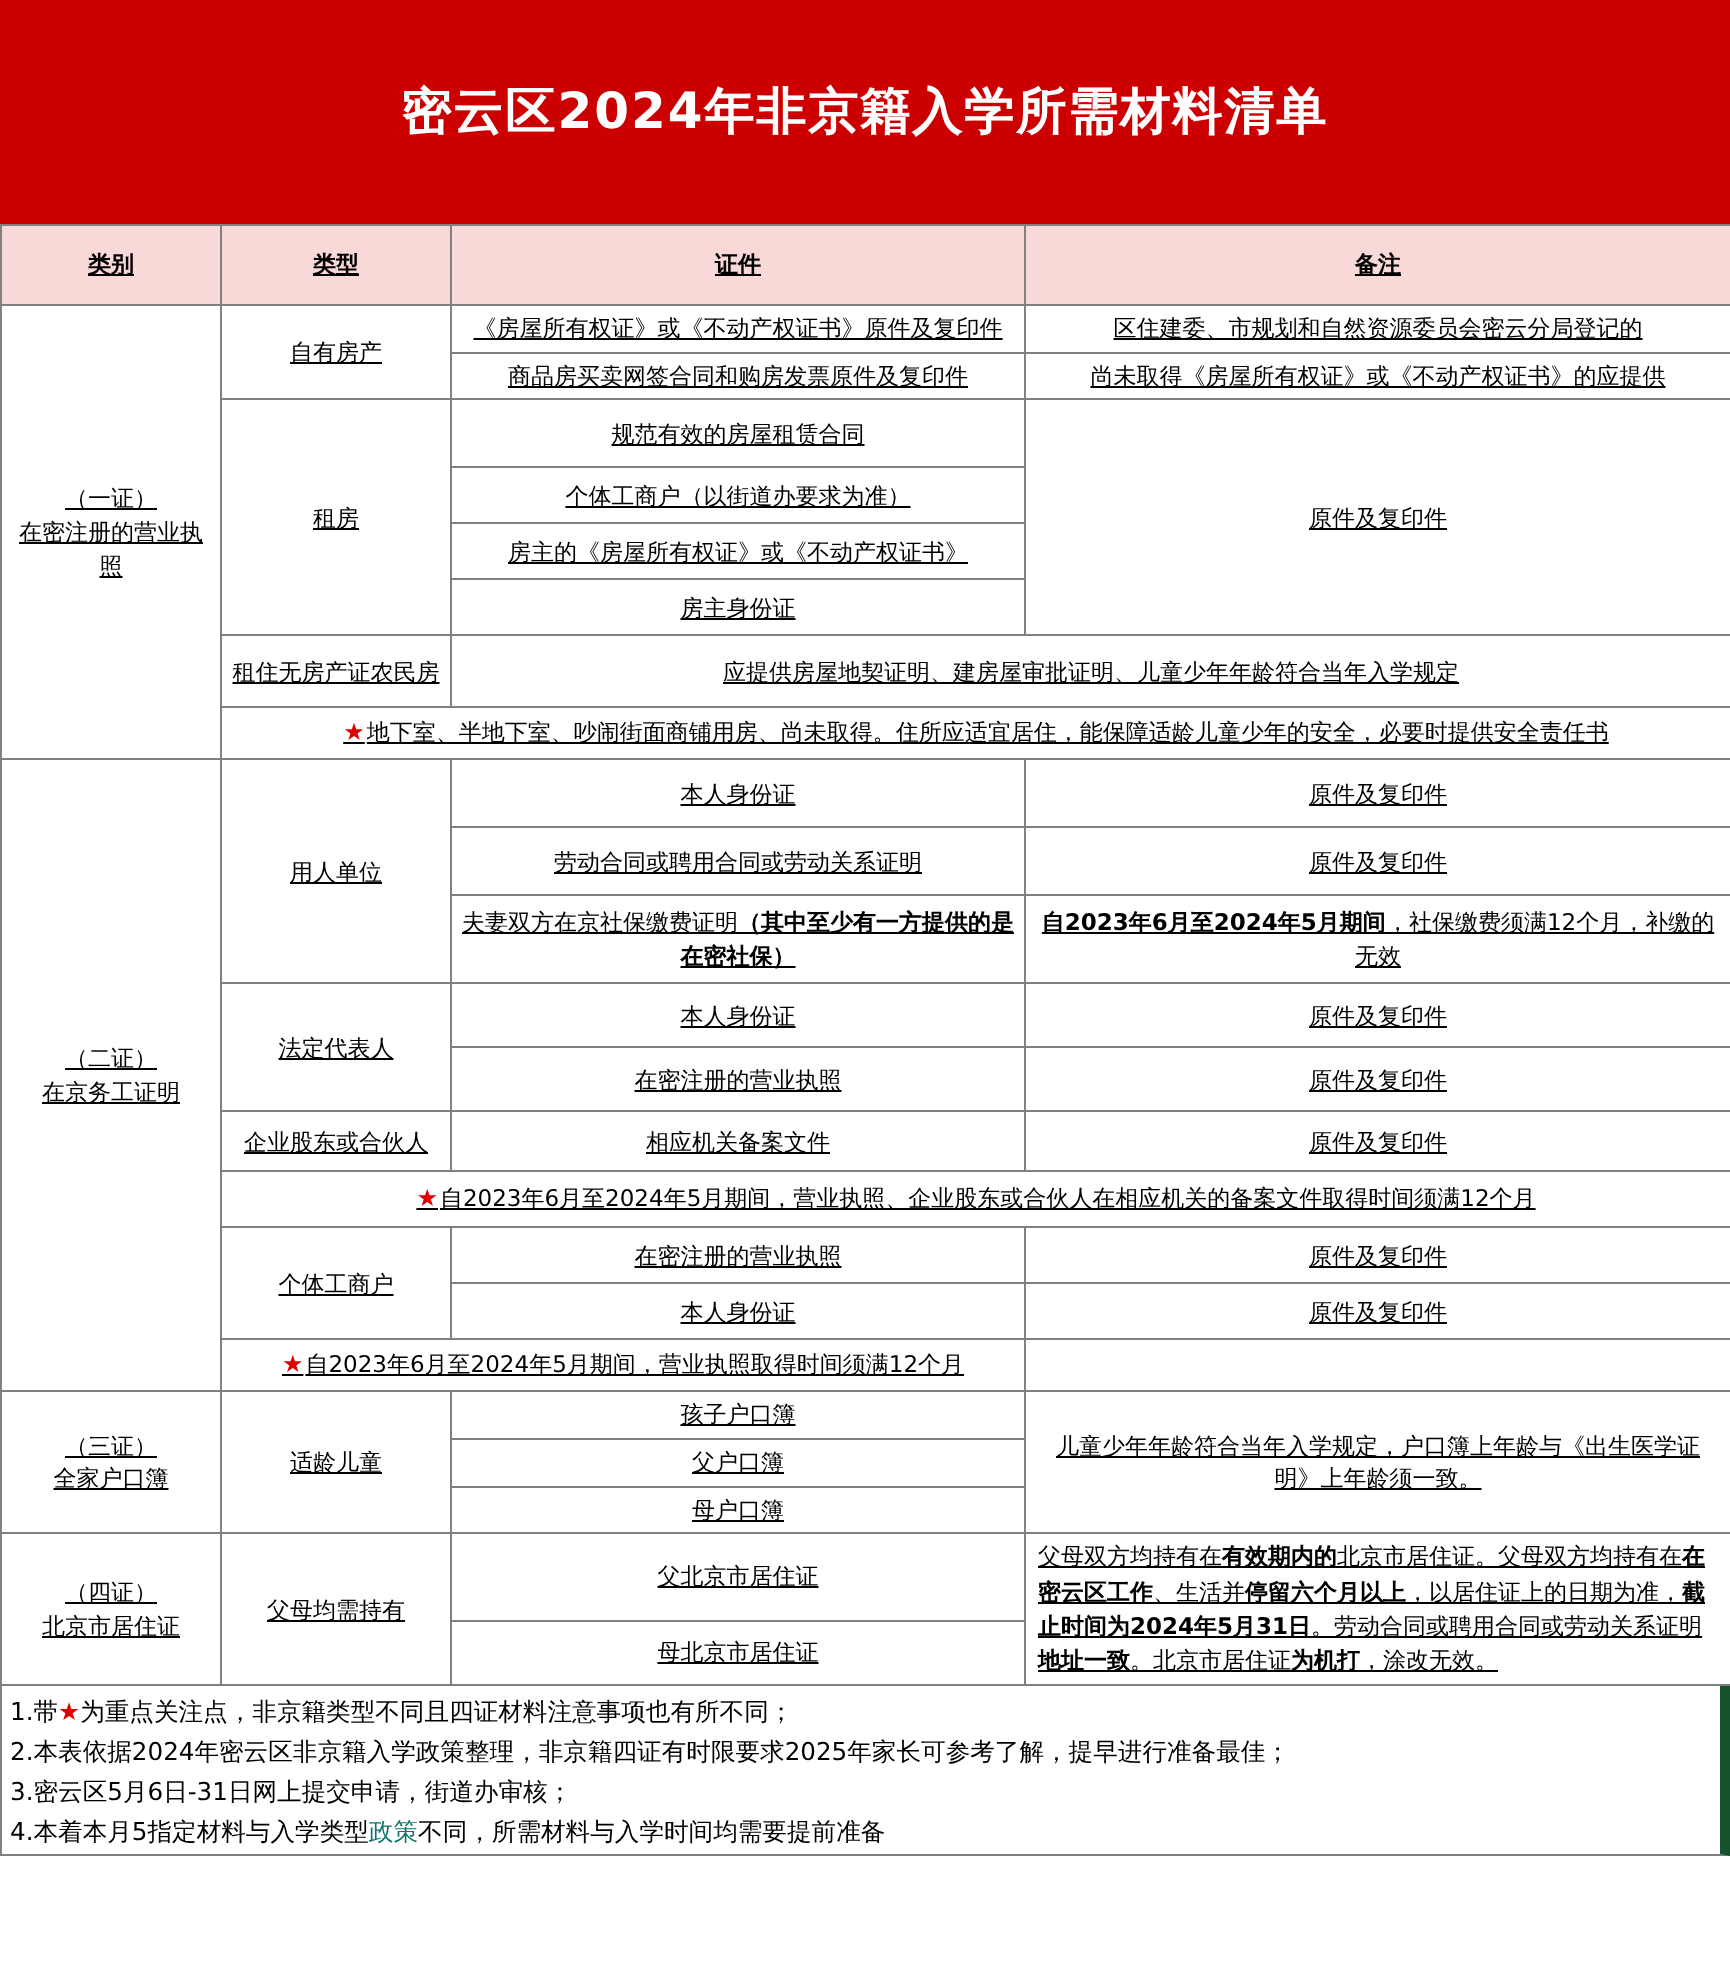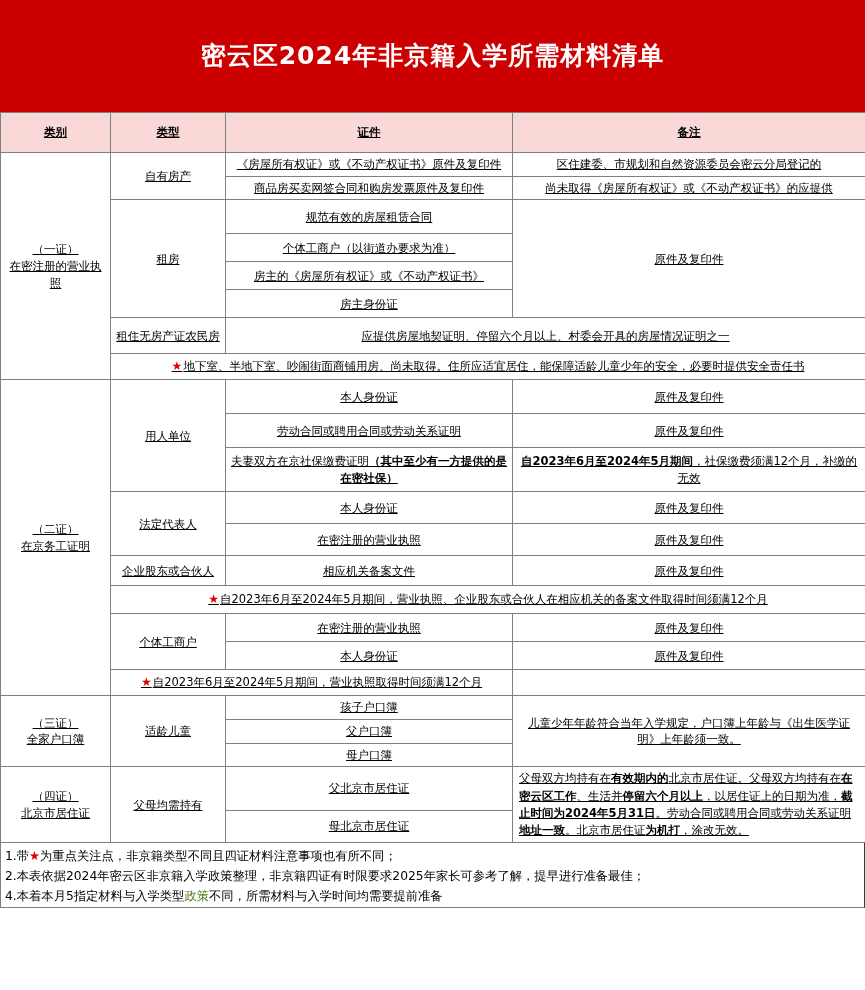--- a/index.html
+++ b/index.html
@@ -84,31 +84,31 @@
     color: #E00000;
     font-size: 12px;
     margin-right: 1px;
   }
   b, strong { font-weight: bold; }
   .footnotes {
     width: 865px;
     padding: 4px 4px 0 4px;
     box-sizing: border-box;
     border-left: 1px solid #808080;
-    border-right: 1px solid #14532d;
+    border-right: 5px solid #14532d;
     border-bottom: 1px solid #808080;
   }
   .footnote {
     font-size: 12.3px;
     line-height: 1.62;
     text-align: left;
     white-space: nowrap;
   }
   .fn-star { color: #E00000; }
-  .fn-red { color: #4d7c0f; }
+  .fn-red { color: #0f766e; }
   .clip { overflow: hidden; }
 </style>
 </head>
 <body>
 
 <div class="page">
 
   <div class="title-banner">
     <div class="title-text">密云区2024年非京籍入学所需材料清单</div>
   </div>
@@ -156,21 +156,21 @@
       </tr>
       <tr>
         <td class="doc" style="height:28px">房主的《房屋所有权证》或《不动产权证书》</td>
       </tr>
       <tr>
         <td class="doc" style="height:28px">房主身份证</td>
       </tr>
 
       <tr>
         <td class="typ" style="height:36px">租住无房产证农民房</td>
-        <td class="doc" colspan="2">应提供房屋地契证明、停留六个月以上、村委会开具的房屋情况证明之一</td>
+        <td class="doc" colspan="2">应提供房屋地契证明、建房屋审批证明、儿童少年年龄符合当年入学规定</td>
       </tr>
 
       <tr>
         <td class="note" colspan="3" style="height:26px">
           <span class="star">★</span><span>地下室、半地下室、吵闹街面商铺用房、尚未取得。住所应适宜居住，能保障适龄儿童少年的安全，必要时提供安全责任书</span>
         </td>
       </tr>
 
       <tr>
         <td class="cat" rowspan="10">
@@ -266,17 +266,20 @@
   </table>
 
   <div class="footnotes clip">
     <div class="footnote">
       <span>1.</span><span>带</span><span class="fn-star">★</span><span>为重点关注点，非京籍类型不同且四证材料注意事项也有所不同；</span>
     </div>
     <div class="footnote">
       <span>2.</span><span>本表依据2024年密云区非京籍入学政策整理，非京籍四证有时限要求2025年家长可参考了解，提早进行准备最佳；</span>
     </div>
     <div class="footnote">
+      <span>3.</span><span>密云区5月6日-31日网上提交申请，街道办审核；</span>
+    </div>
+    <div class="footnote">
       <span>4.</span><span>本着本月5指定材料与入学类型</span><span class="fn-red">政策</span><span>不同，所需材料与入学时间均需要提前准备</span>
     </div>
   </div>
 
 </div>
 
 </body></html>

